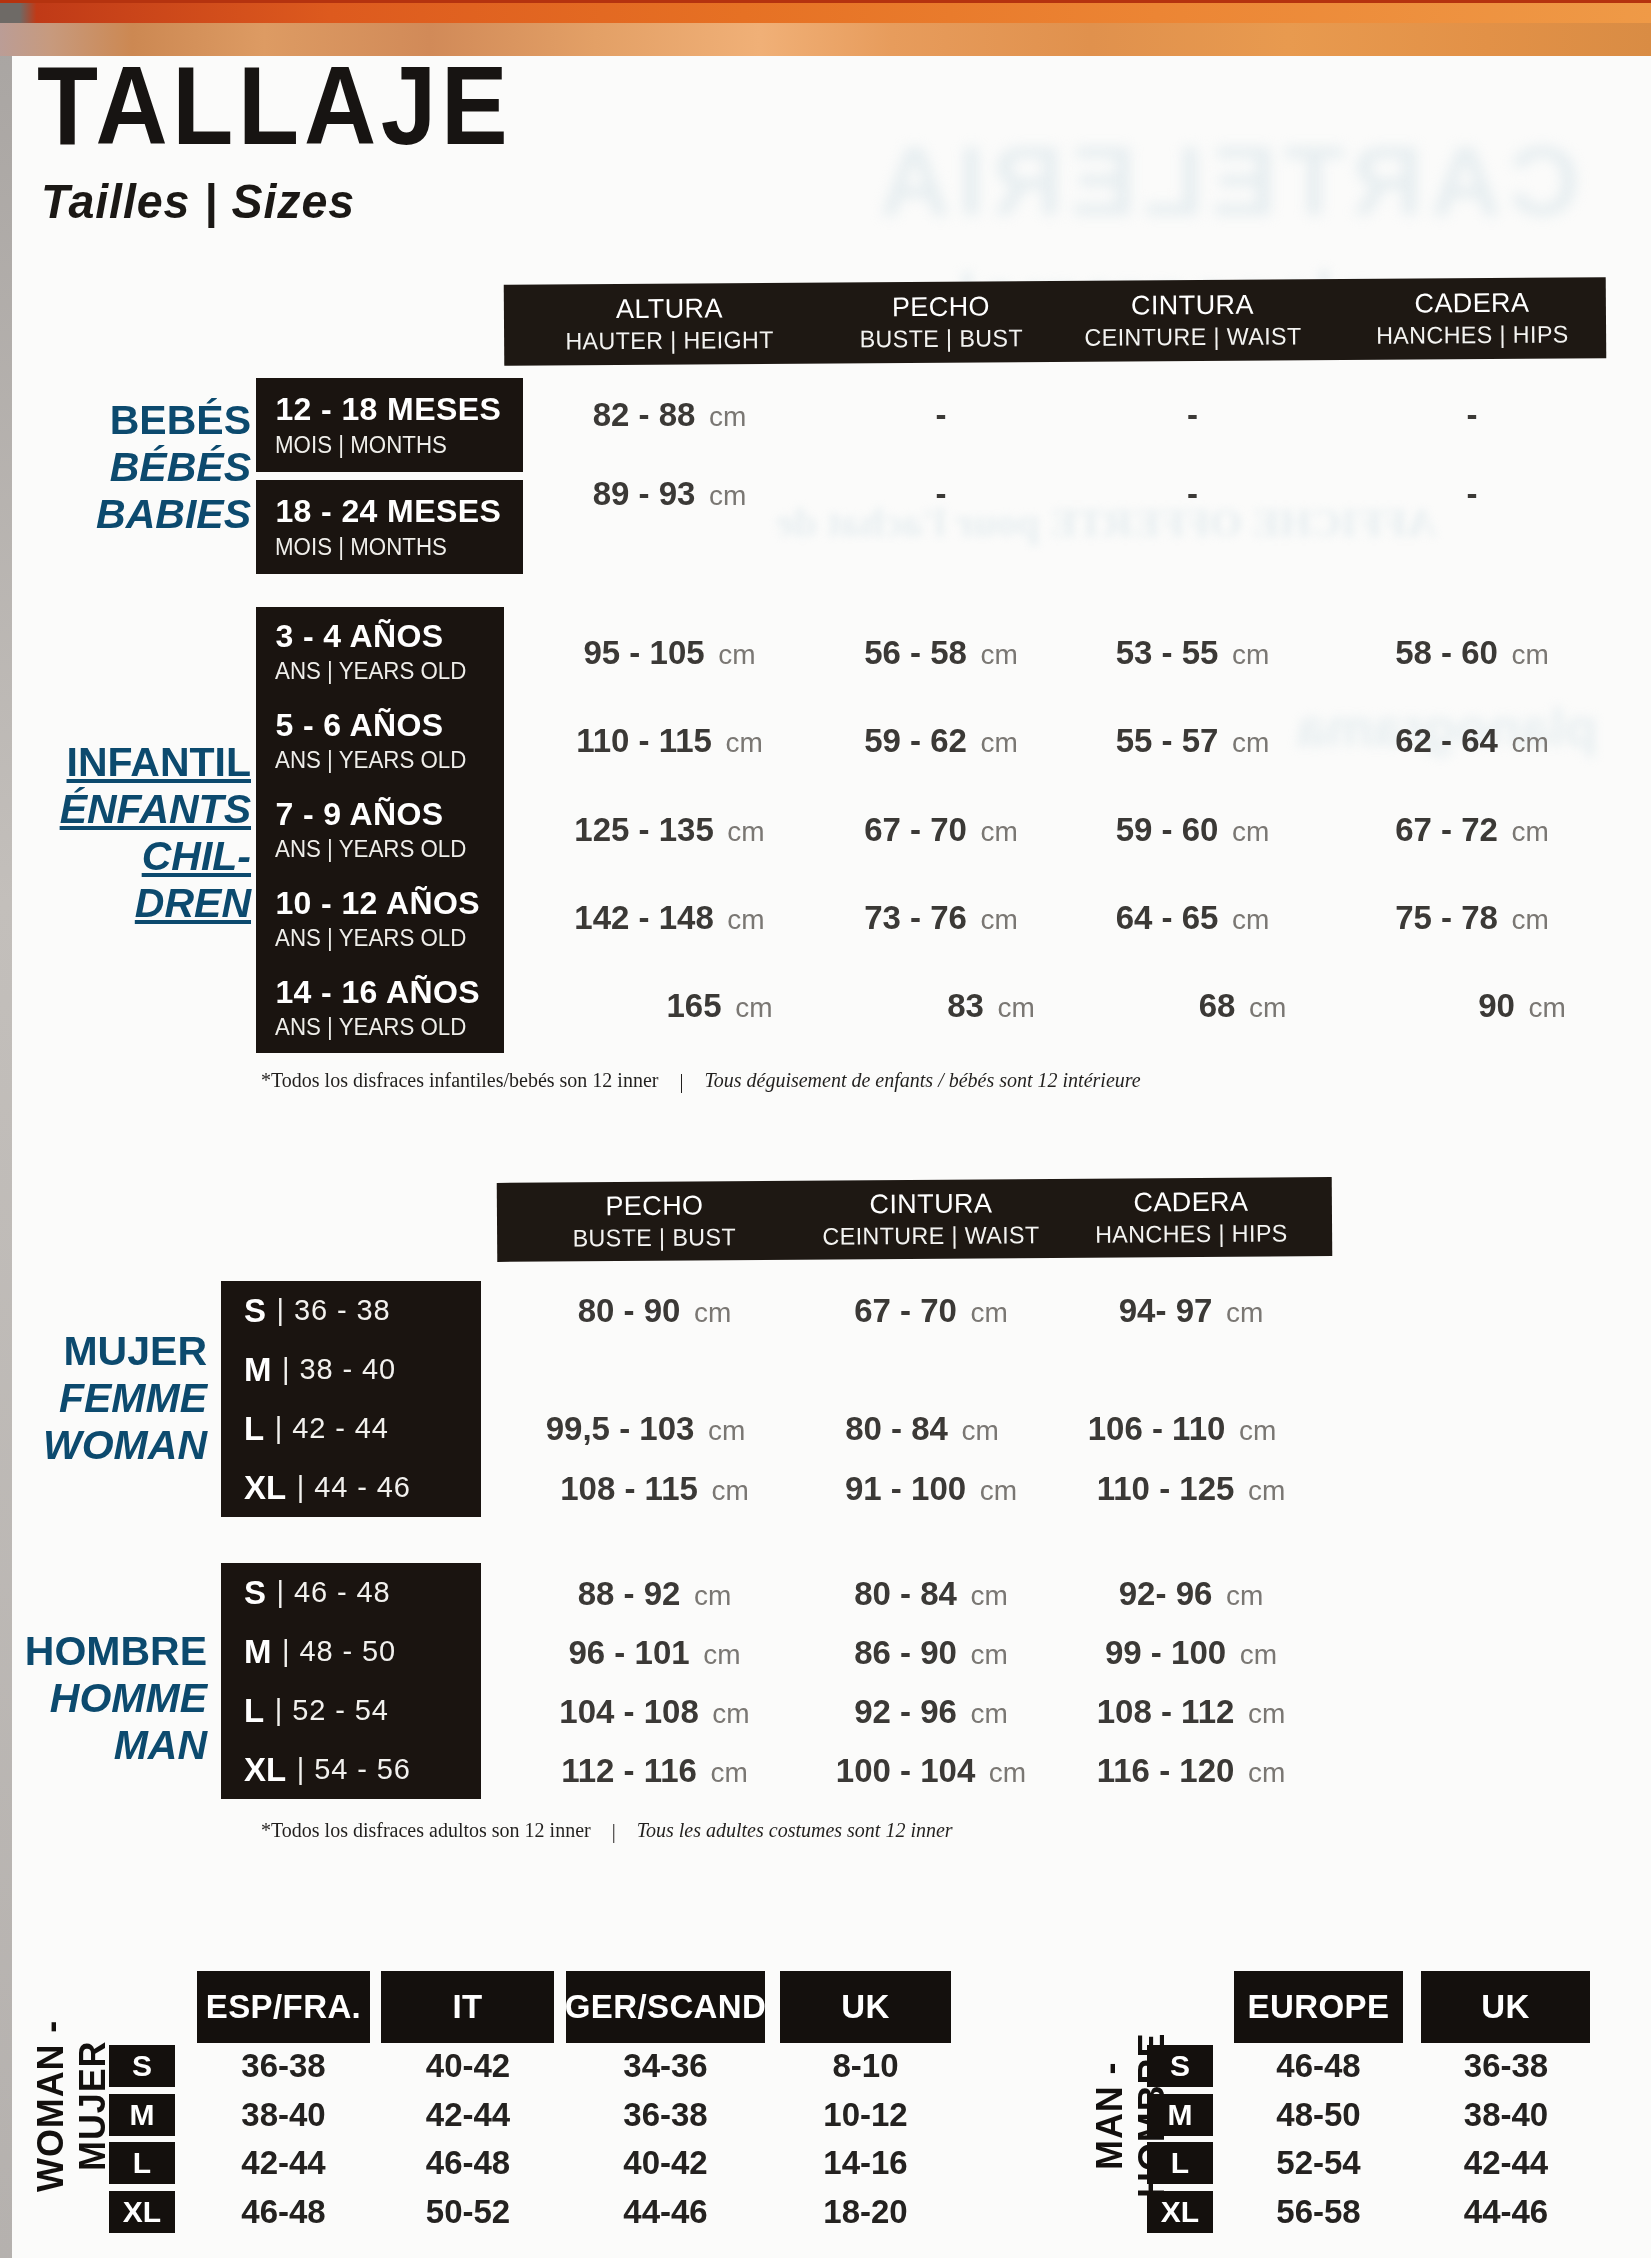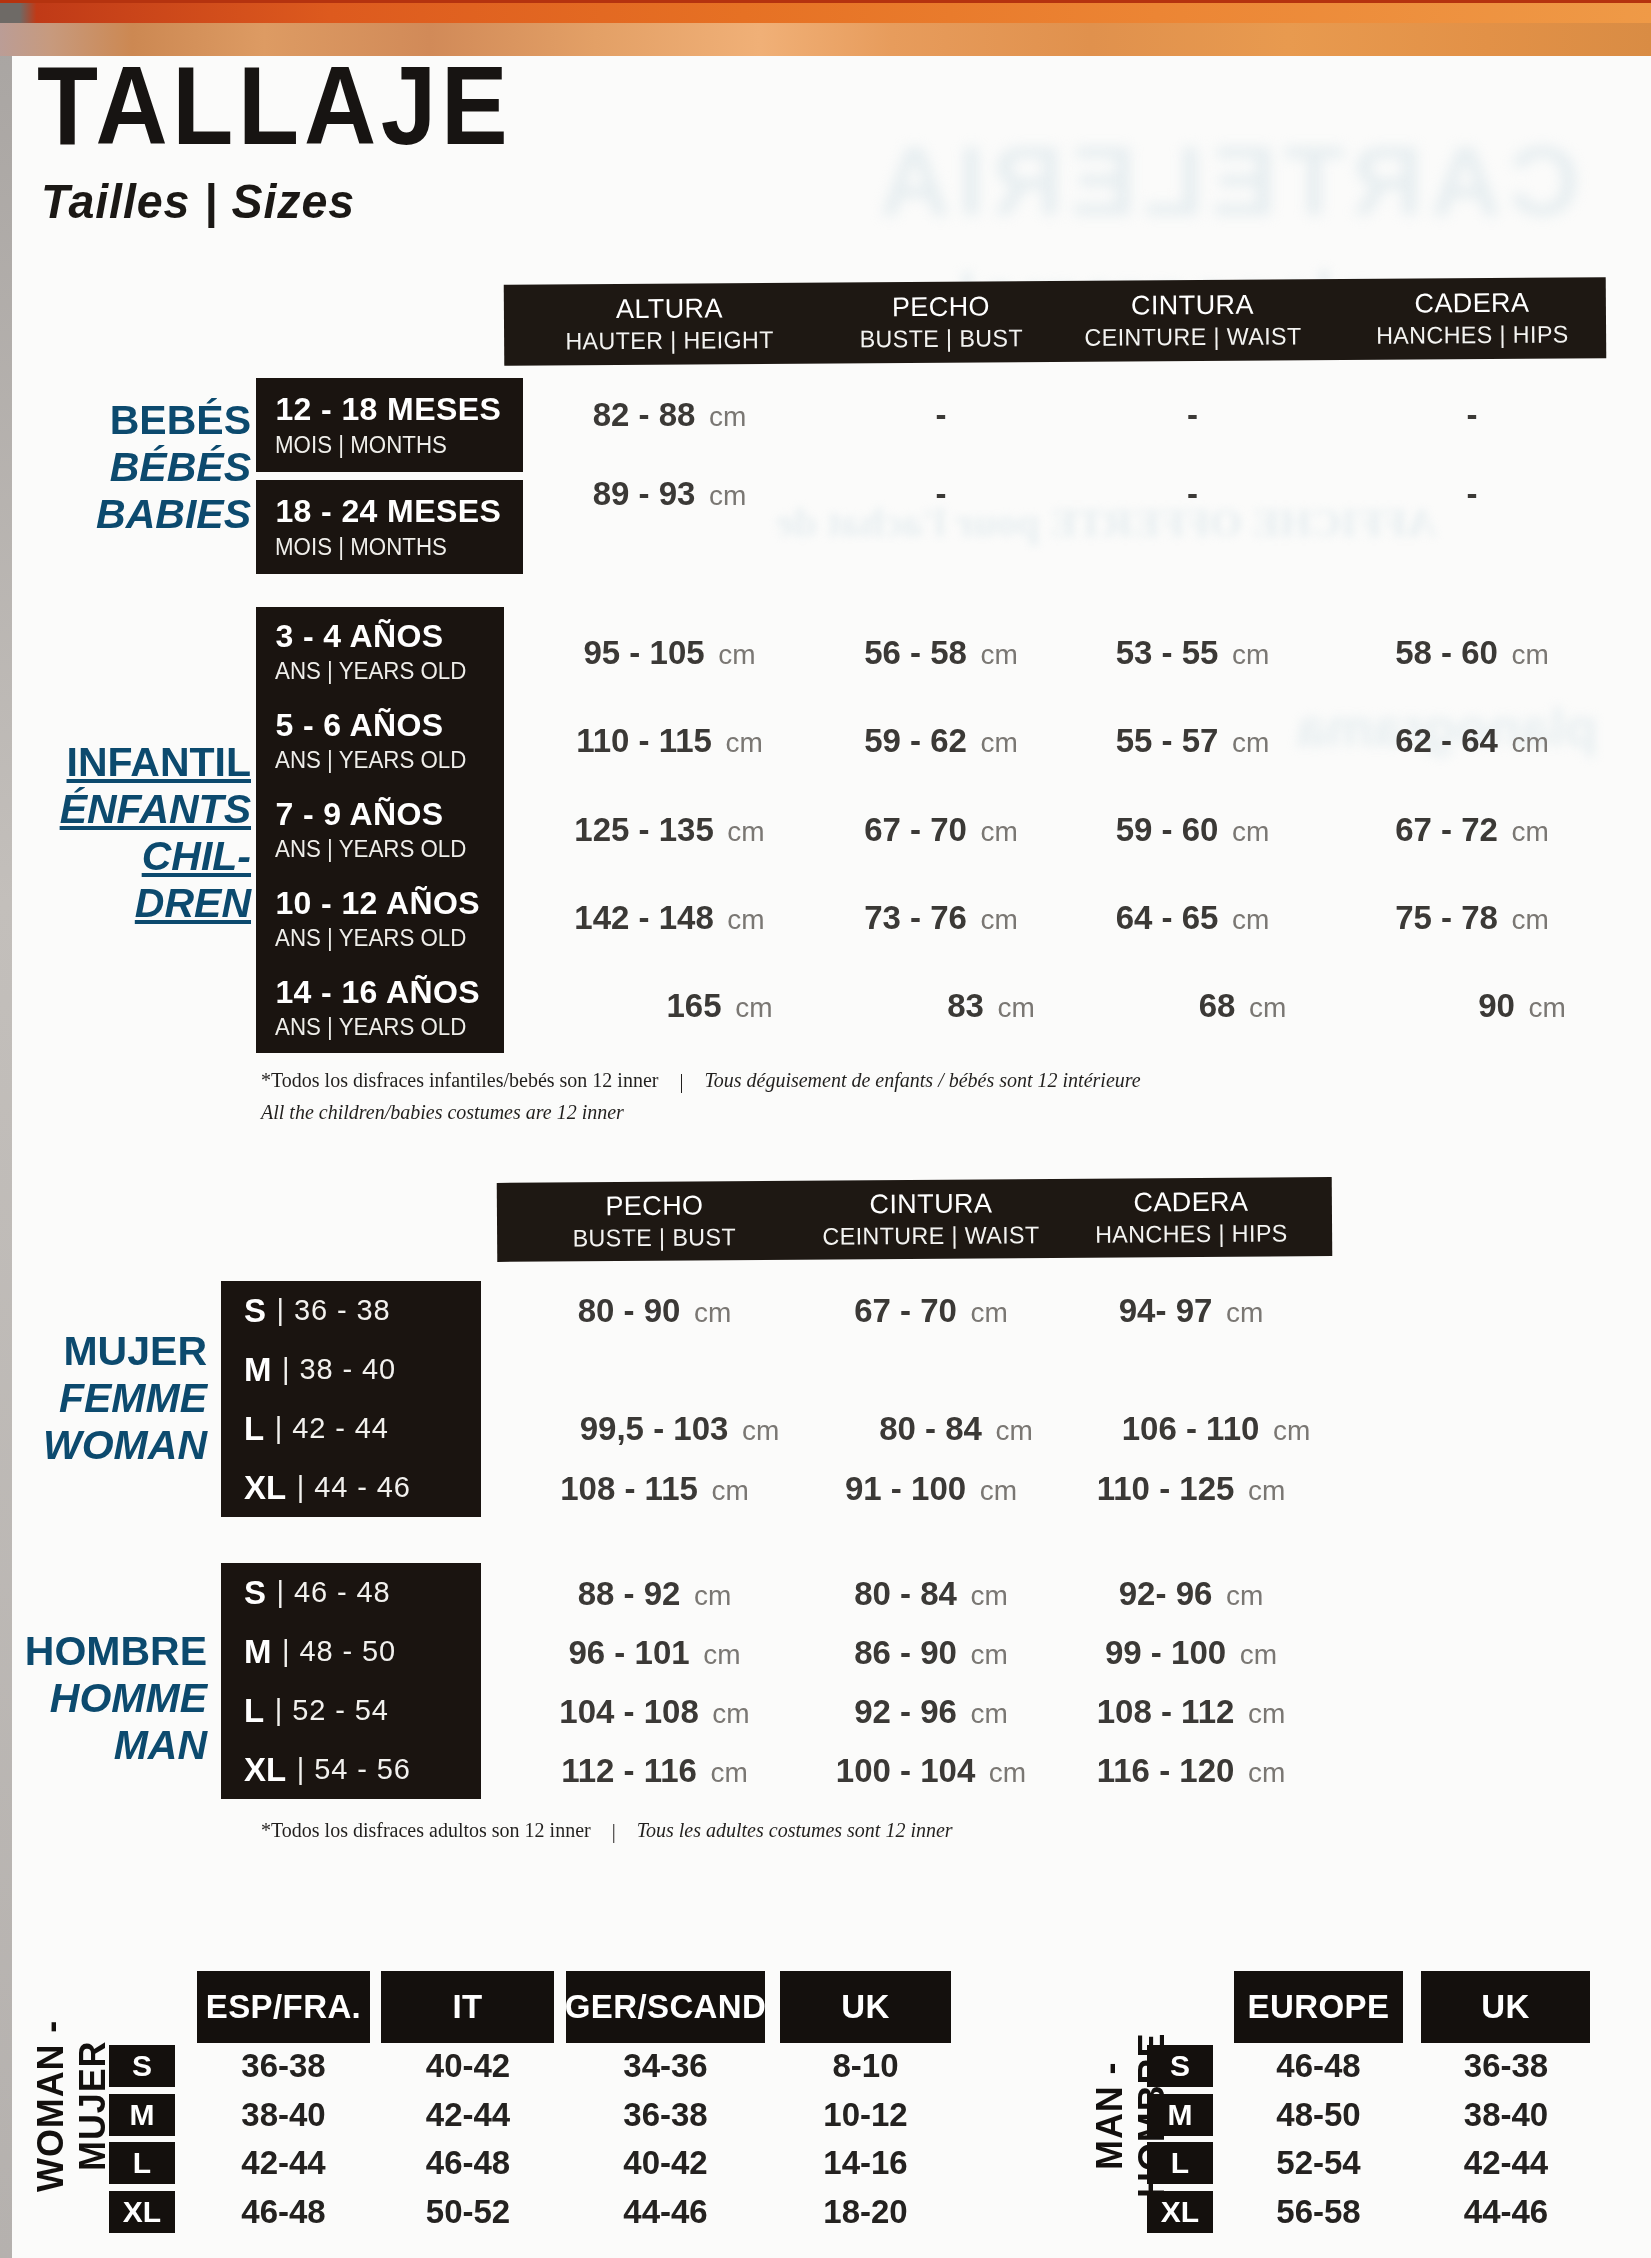--- a/index.html
+++ b/index.html
@@ -190,21 +190,20 @@
     <span class="vcell val" style="width:331px;">165 <span class="cm">cm</span></span>
     <span class="vcell val" style="width:212px;">83 <span class="cm">cm</span></span>
     <span class="vcell val" style="width:291px;">68 <span class="cm">cm</span></span>
     <span class="vcell val" style="width:268px;">90 <span class="cm">cm</span></span>
   </div>
 
   <div class="fnote" style="left:261px;top:1069px;">
     <div>
       <span>*Todos los disfraces infantiles/bebés son 12 inner</span><span class="sep">|</span><span class="it">Tous déguisement de enfants / bébés sont 12 intérieure</span>
     </div>
-    <div class="it l2">All the children/babies costumes are 12 inner</div>
   </div>
 
   <div class="abs bar" style="left:497px;top:1180px;width:835px;height:79px;transform:rotate(-0.4deg);">
     <div class="hcell" style="width:315px;">
       <span class="hmain">PECHO</span>
       <span class="hsub">BUSTE | BUST</span>
     </div>
     <div class="hcell" style="width:238px;">
       <span class="hmain">CINTURA</span>
       <span class="hsub">CEINTURE | WAIST</span>
@@ -238,21 +237,21 @@
       <span class="t2sz">XL</span>
       <span class="t2rng">| 44 - 46</span>
     </div>
   </div>
 
   <div class="vrow" style="left:497px;top:1286px;width:835px;">
     <span class="vcell val" style="width:315px;">80 - 90 <span class="cm">cm</span></span>
     <span class="vcell val" style="width:238px;">67 - 70 <span class="cm">cm</span></span>
     <span class="vcell val" style="width:282px;">94- 97 <span class="cm">cm</span></span>
   </div>
-  <div class="vrow" style="left:522px;top:1404px;width:835px;">
+  <div class="vrow" style="left:488px;top:1404px;width:835px;">
     <span class="vcell val" style="width:315px;">99,5 - 103 <span class="cm">cm</span></span>
     <span class="vcell val" style="width:238px;">80 - 84 <span class="cm">cm</span></span>
     <span class="vcell val" style="width:282px;">106 - 110 <span class="cm">cm</span></span>
   </div>
   <div class="vrow" style="left:497px;top:1464px;width:835px;">
     <span class="vcell val" style="width:315px;">108 - 115 <span class="cm">cm</span></span>
     <span class="vcell val" style="width:238px;">91 - 100 <span class="cm">cm</span></span>
     <span class="vcell val" style="width:282px;">110 - 125 <span class="cm">cm</span></span>
   </div>
 

